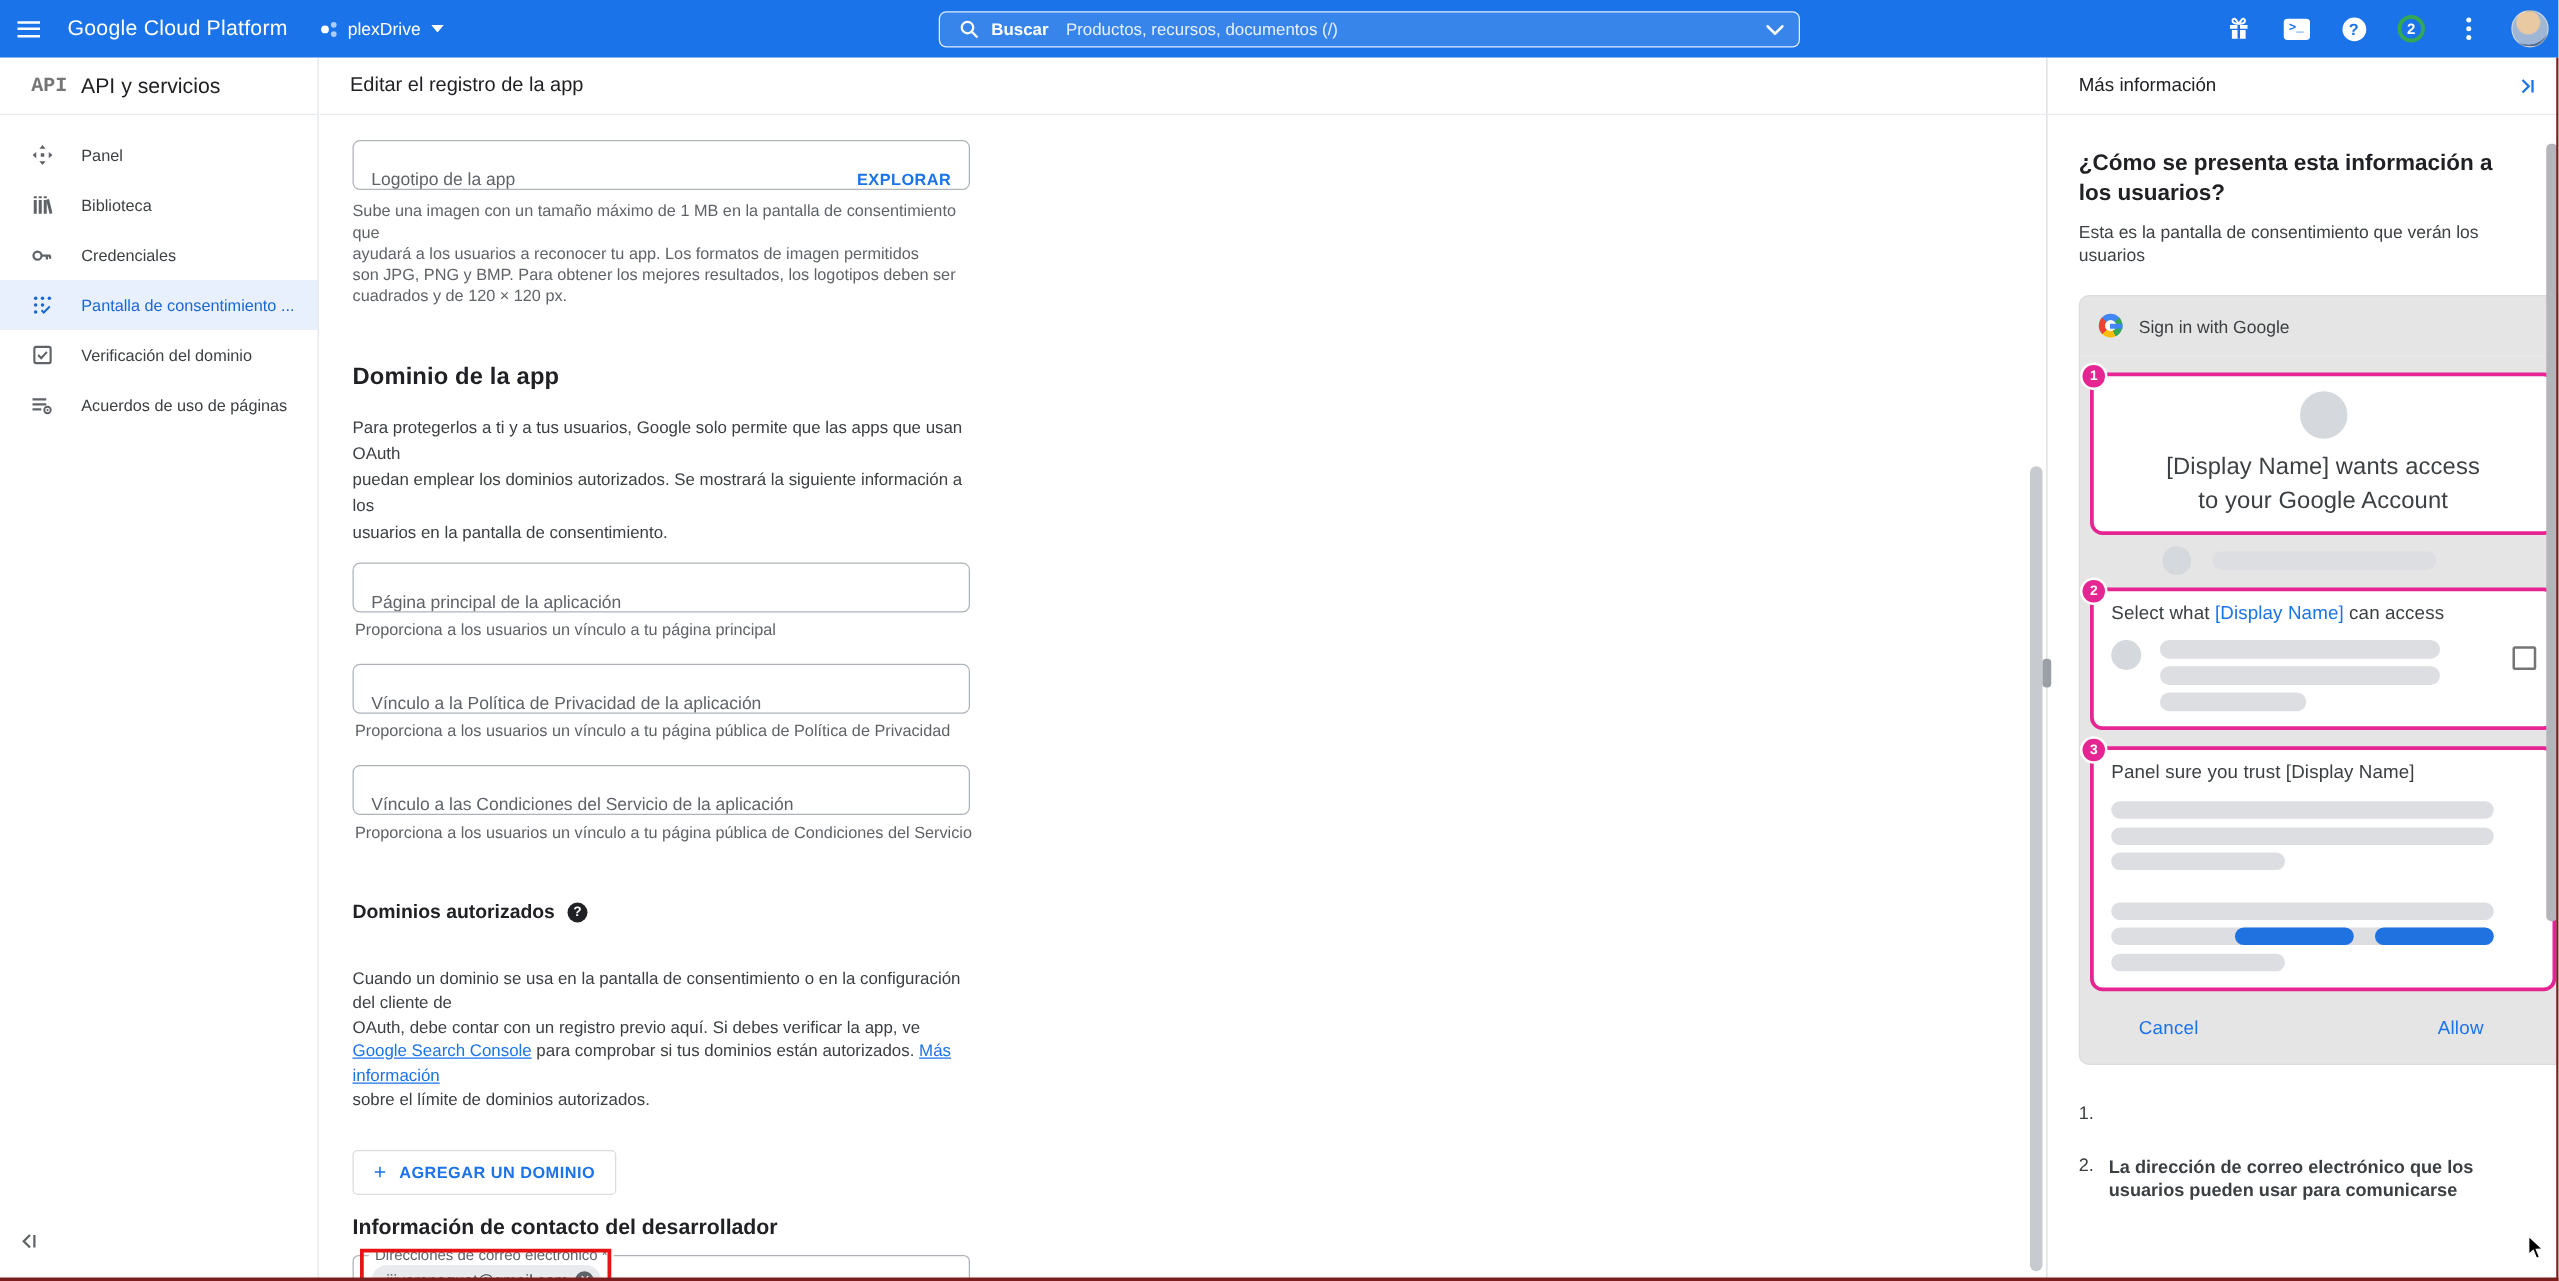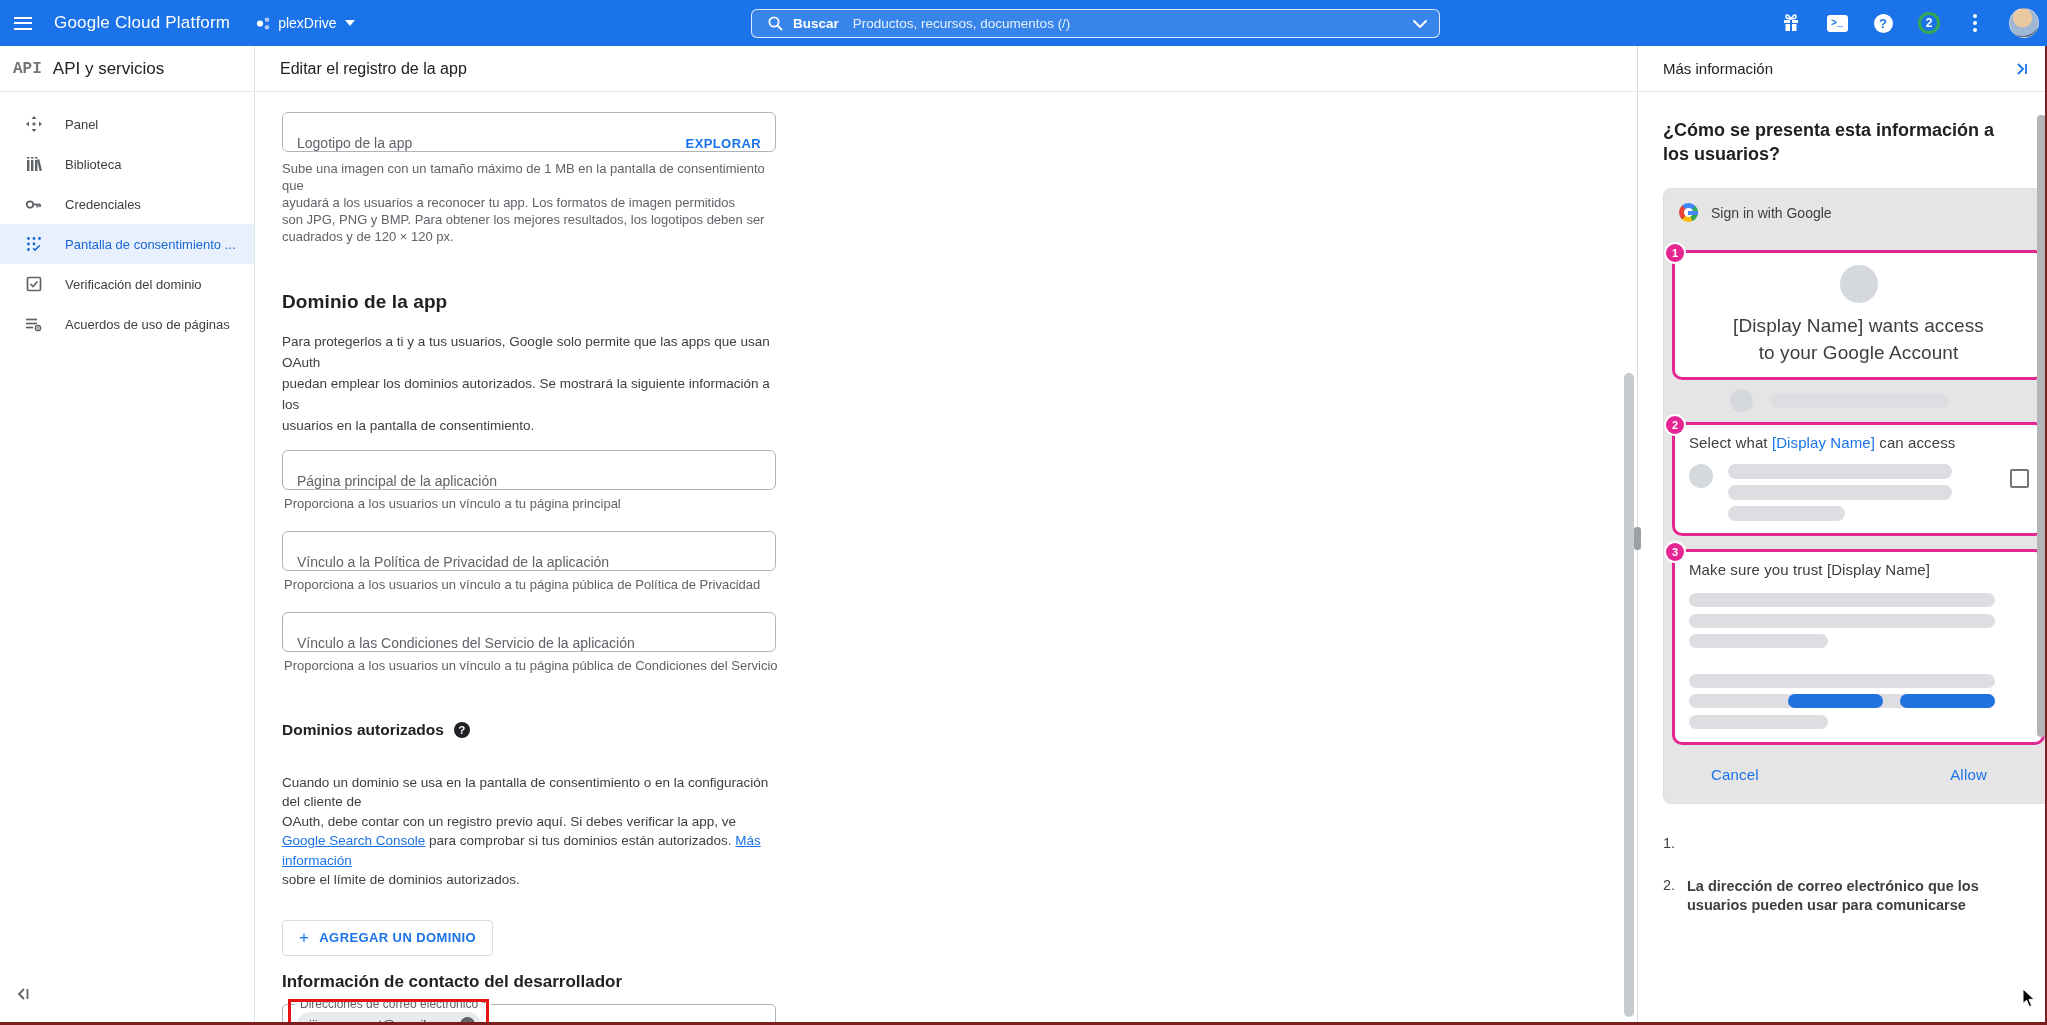--- a/index.html
+++ b/index.html
@@ -31,21 +31,21 @@
   .ticon{width:24px;height:24px;display:flex;align-items:center;justify-content:center;cursor:pointer;}
   .shellbox{width:21px;height:17px;background:#fff;border-radius:3px;color:var(--accent);font-size:10px;font-weight:bold;display:flex;align-items:center;justify-content:center;font-family:"Liberation Mono","DejaVu Sans Mono",monospace;}
   .helpcirc{width:19px;height:19px;background:#fff;border-radius:50%;color:var(--accent);font-size:13px;font-weight:bold;display:flex;align-items:center;justify-content:center;}
   .badge2{width:22px;height:22px;border-radius:50%;border:3px solid var(--green);display:flex;align-items:center;justify-content:center;font-size:12px;font-weight:bold;color:#fff;}
   .kebab{display:flex;flex-direction:column;gap:3px;}
   .kebab b{width:4px;height:4px;border-radius:50%;background:#fff;}
   .avatar{width:30px;height:30px;border-radius:50%;background:radial-gradient(circle at 45% 32%,#e9c9a2 0 38%,#9fb6d4 40% 72%,#47628a 74%);border:1px solid rgba(255,255,255,.4);cursor:pointer;}
 
   
   .sidebar{position:absolute;left:0;top:46px;bottom:0;width:255px;background:#fff;border-right:1px solid #e0e3e7;z-index:10;}
-  .sidehead{height:46px;display:flex;align-items:center;border-bottom:1px solid #e8eaed;padding-left:13px;}
+  .sidehead{height:46px;display:flex;align-items:center;border-bottom:1px solid #e8eaed;padding-left:25px;}
   .apilogo{font-family:"Liberation Mono","DejaVu Sans Mono",monospace;font-weight:bold;font-size:16px;color:#757575;letter-spacing:0;}
   .sidetitle{font-size:17px;color:var(--text);margin-left:11px;}
   .nav{padding-top:12px;}
   .navitem{height:40px;display:flex;align-items:center;padding-left:25px;cursor:pointer;color:var(--body);}
   .navitem .nicon{width:17px;height:17px;display:flex;align-items:center;justify-content:center;color:#5f6368;flex:0 0 auto;}
   .navitem .nlabel{font-size:13px;margin-left:23px;white-space:nowrap;}
   .navitem.selected{background:var(--selectedbg);color:var(--selectedfg);}
   .navitem.selected .nicon{color:var(--selectedfg);}
   .collapsebtn{position:absolute;left:16px;bottom:20px;color:#5f6368;cursor:pointer;}
 
@@ -359,20 +359,22 @@
         <svg width="15" height="14" viewBox="0 0 15 14">
             <path d="M4 2 L9 7 L4 12" fill="none" stroke="currentColor" stroke-width="1.8"></path>
             <line x1="12" y1="2" x2="12" y2="12" stroke="currentColor" stroke-width="1.8"></line>
           </svg>
       </span>
     </div>
 
     <div class="panelbody">
       <div class="question">¿Cómo se presenta esta información a
 los usuarios?</div>
+      <div class="subtitle">Esta es la pantalla de consentimiento que verán los
+usuarios</div>
 
       <div class="consentcard">
         <div class="signinrow">
           <span class="glogo"></span>
           <span class="signintext">Sign in with Google</span>
         </div>
         <div class="cardbody">
           <div class="pinkbox step1">
             <span class="stepbadge">1</span>
             <div class="bigavatar"></div>
@@ -394,21 +396,21 @@
                 <div class="bar b-w1"></div>
                 <div class="bar b-w1"></div>
                 <div class="bar b-w2"></div>
               </div>
             </div>
             <span class="checkbox"></span>
           </div>
 
           <div class="pinkbox step3">
             <span class="stepbadge">3</span>
-            <div class="steptitle">Make sure you trust [Display Name]</div>
+            <div class="steptitle">Panel sure you trust [Display Name]</div>
             <div class="s3bars">
               <div class="bar w-full"></div>
               <div class="bar w-full"></div>
               <div class="bar w-short"></div>
               <div class="gap20"></div>
               <div class="bar w-full"></div>
               <div class="bluerow">
                 <span class="base"></span>
                   <span class="blue1"></span>
                   <span class="blue2"></span>

